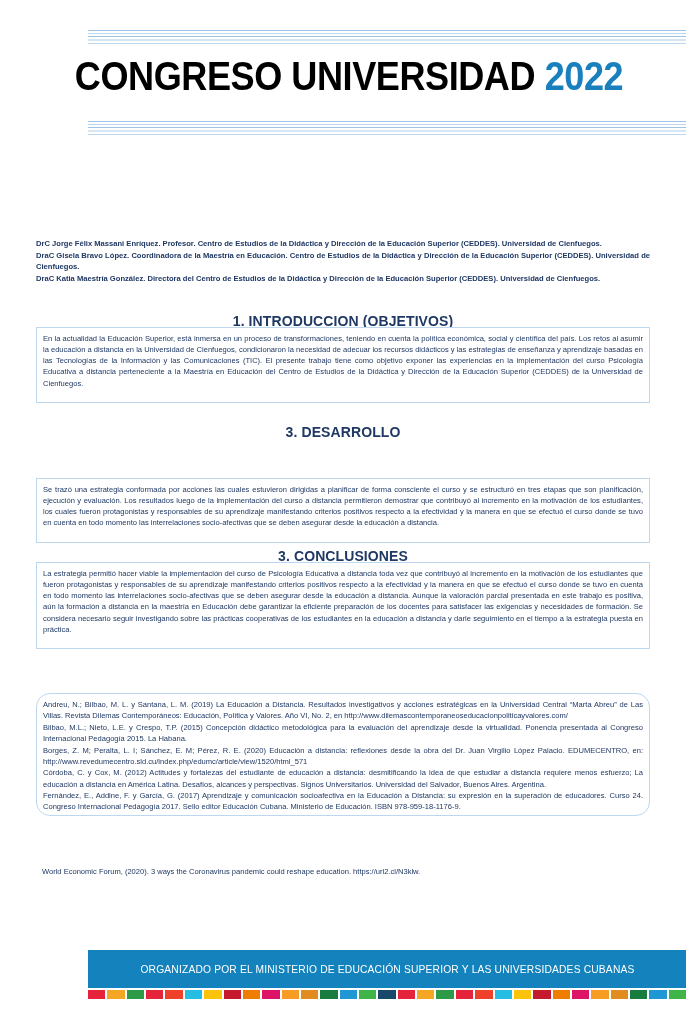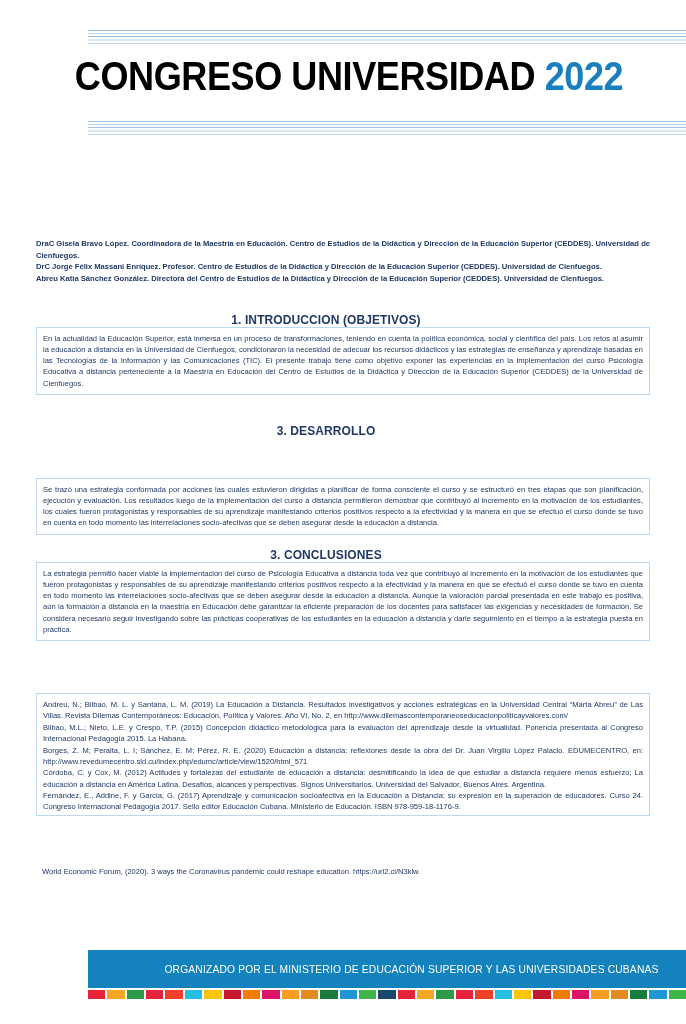--- a/index.html
+++ b/index.html
@@ -102,54 +102,54 @@
     font-weight: bold;
     line-height: 1.52;
     text-align: justify;
     color: #1f3864;
   }
   .authors p { margin: 0; }
 
   
   .section-head {
     position: absolute;
-    left: 19px;
+    left: 36px;
     width: 614px;
     text-align: center;
-    font-size: 12px;
+    font-size: 14px;
     font-weight: bold;
     color: #1f3864;
     letter-spacing: 0.1px;
   }
   .section-box {
     position: absolute;
     left: 36px;
     width: 614px;
     box-sizing: border-box;
     border: 1px solid #bdd7ee;
-    padding: 5px 6px 5px 6px;
+    padding: 5px 6px 13px 6px;
     font-size: 7.55px;
     line-height: 1.48;
     text-align: justify;
     color: #1f3864;
     background: #ffffff;
   }
   .section-box p { margin: 0; }
 
   #head-intro { top: 313px; }
   #box-intro  { top: 327px; }
 
   #head-dev   { top: 424px; }
   #box-dev    { top: 438px; margin-top: 40px; }
 
   #head-conc  { top: 548px; }
   #box-conc   { top: 562px; }
 
   #head-refs  { top: 679px; }
-  #box-refs   { top: 693px; padding-bottom: 2px; }
+  #box-refs   { top: 693px; padding-bottom: 2px; border-radius: 14px; }
 
   
   .ref-list { margin: 0; padding: 0; list-style: none; }
   .ref-list li { margin: 0 0 0.5px 0; }
   .ref-outside {
     position: absolute;
     left: 36px;
     width: 614px;
     top: 866px;
     box-sizing: border-box;
@@ -218,23 +218,23 @@
     <div class="rl" style="top:0px;"></div>
     <div class="rl thin" style="top:3px;"></div>
     <div class="rl" style="top:6px;"></div>
     <div class="rl pale" style="top:9px;"></div>
     <div class="rl thin" style="top:13px;"></div>
   </div>
 
 
 
   <div class="authors">
+    <p>DrC Jorge Félix Massani Enríquez. Profesor. Centro de Estudios de la Didáctica y Dirección de la Educación Superior (CEDDES). Universidad de Cienfuegos.</p>
     <p>DraC Gisela Bravo López. Coordinadora de la Maestría en Educación. Centro de Estudios de la Didáctica y Dirección de la Educación Superior (CEDDES). Universidad de Cienfuegos.</p>
-    <p>DrC Jorge Félix Massani Enríquez. Profesor. Centro de Estudios de la Didáctica y Dirección de la Educación Superior (CEDDES). Universidad de Cienfuegos.</p>
-    <p>Abreu Katia Sánchez González. Directora del Centro de Estudios de la Didáctica y Dirección de la Educación Superior (CEDDES). Universidad de Cienfuegos.</p>
+    <p>DraC Katia Maestría González. Directora del Centro de Estudios de la Didáctica y Dirección de la Educación Superior (CEDDES). Universidad de Cienfuegos.</p>
   </div>
 
   <div class="section-head" id="head-intro">1. INTRODUCCION (OBJETIVOS)</div>
   <div class="section-box" id="box-intro">
     <p>En la actualidad la Educación Superior, está inmersa en un proceso de transformaciones, teniendo en cuenta la política económica, social y científica del país. Los retos al asumir la educación a distancia en la Universidad de Cienfuegos, condicionaron la necesidad de adecuar los recursos didácticos y las estrategias de enseñanza y aprendizaje basadas en las Tecnologías de la Información y las Comunicaciones (TIC). El presente trabajo tiene como objetivo exponer las experiencias en la implementación del curso Psicología Educativa a distancia perteneciente a la Maestría en Educación del Centro de Estudios de la Didáctica y Dirección de la Educación Superior (CEDDES) de la Universidad de Cienfuegos.</p>
   </div>
 
   <div class="section-head" id="head-dev">3. DESARROLLO</div>
   <div class="section-box" id="box-dev">
     <p>Se trazó una estrategia conformada por acciones las cuales estuvieron dirigidas a planificar de forma consciente el curso y se estructuró en tres etapas que son planificación, ejecución y evaluación. Los resultados luego de la implementación del curso a distancia permitieron demostrar que contribuyó al incremento en la motivación de los estudiantes, los cuales fueron protagonistas y responsables de su aprendizaje manifestando criterios positivos respecto a la efectividad y la manera en que se efectuó el curso donde se tuvo en cuenta en todo momento las interrelaciones socio-afectivas que se deben asegurar desde la educación a distancia.</p>
@@ -249,21 +249,21 @@
     <ul class="ref-list">
       <li>Andreu, N.; Bilbao, M. L. y Santana, L. M. (2019) La Educación a Distancia. Resultados investigativos y acciones estratégicas en la Universidad Central “Marta Abreu” de Las Villas. Revista Dilemas Contemporáneos: Educación, Política y Valores. Año VI, No. 2, en http://www.dilemascontemporaneoseducacionpoliticayvalores.com/</li>
       <li>Bilbao, M.L.; Nieto, L.E. y Crespo, T.P. (2015) Concepción didáctico metodológica para la evaluación del aprendizaje desde la virtualidad. Ponencia presentada al Congreso Internacional Pedagogía 2015. La Habana.</li>
       <li>Borges, Z. M; Peralta, L. I; Sánchez, E. M; Pérez, R. E. (2020) Educación a distancia: reflexiones desde la obra del Dr. Juan Virgilio López Palacio. EDUMECENTRO, en: http://www.revedumecentro.sld.cu/index.php/edumc/article/view/1520/html_571</li>
       <li>Córdoba, C. y Cox, M. (2012) Actitudes y fortalezas del estudiante de educación a distancia: desmitificando la idea de que estudiar a distancia requiere menos esfuerzo; La educación a distancia en América Latina. Desafíos, alcances y perspectivas. Signos Universitarios. Universidad del Salvador, Buenos Aires. Argentina.</li>
       <li>Fernández, E., Addine, F. y García, G. (2017) Aprendizaje y comunicación socioafectiva en la Educación a Distancia: su expresión en la superación de educadores. Curso 24. Congreso Internacional Pedagogía 2017. Sello editor Educación Cubana. Ministerio de Educación. ISBN 978-959-18-1176-9.</li>
     </ul>
   </div>
   <div class="ref-outside">World Economic Forum, (2020). 3 ways the Coronavirus pandemic could reshape education. https://url2.cl/N3klw.</div>
 
-  <div class="footer-bar" style="background: rgb(19, 130, 189); justify-content: flex-end;">
+  <div class="footer-bar" style="background: rgb(19, 130, 189);">
     <span class="ftext">ORGANIZADO POR EL MINISTERIO DE EDUCACIÓN SUPERIOR Y LAS UNIVERSIDADES CUBANAS</span>
   </div>
   <div class="sdg-strip" id="sdg-strip">
       <div class="sw" style="background: rgb(229, 36, 59);"></div>
       <div class="sw" style="background: rgb(245, 166, 35);"></div>
       <div class="sw" style="background: rgb(45, 154, 71);"></div>
       <div class="sw" style="background: rgb(229, 36, 59);"></div>
       <div class="sw" style="background: rgb(239, 65, 42);"></div>
       <div class="sw" style="background: rgb(38, 189, 226);"></div>
       <div class="sw" style="background: rgb(252, 195, 11);"></div>

